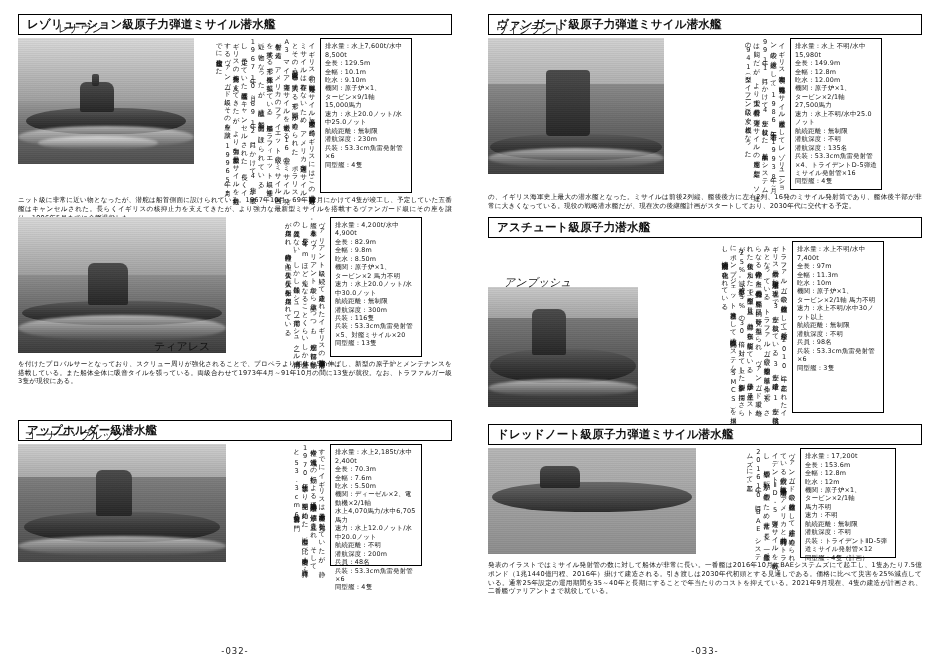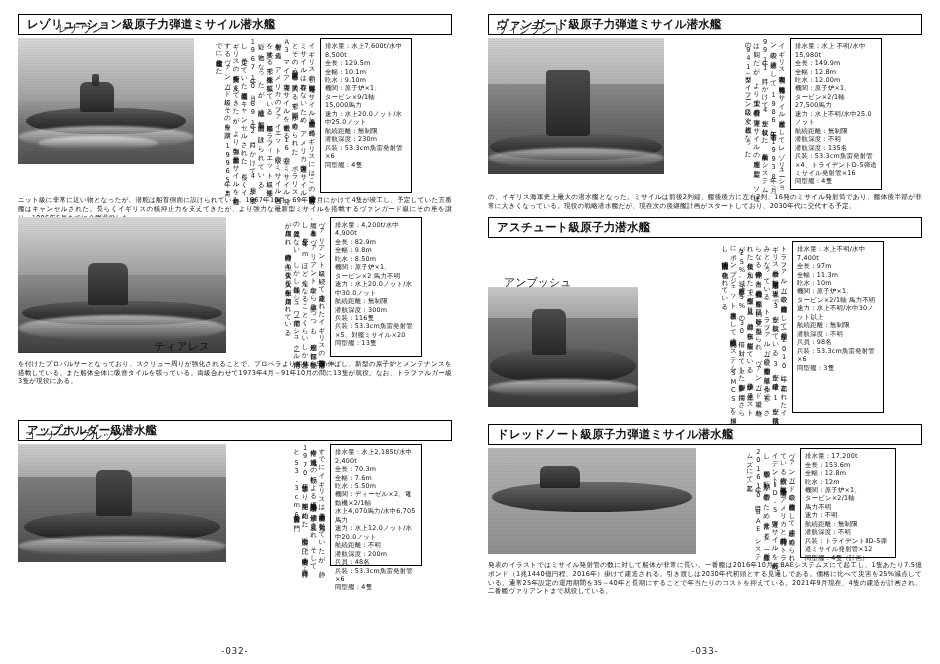--- a/index.html
+++ b/index.html
@@ -273,21 +273,21 @@
 潜航深度：135名
 兵装：53.3cm魚雷発射管×4、トライデントD-5弾道ミサイル発射管×16
 同型艦：4隻</div>
       </div>
       <div class="footnote" style="width:434px;">の、イギリス海軍史上最大の潜水艦となった。ミサイルは前後2列縦、艦後後方に左右2列、16発のミサイル発射筒であり、艦体後半部が非常に大きくなっている。現役の戦略潜水艦だが、現在次の後継艦計画がスタートしており、2030年代に交代する予定。</div>
     </div>
 
     <div class="entry" style="height:200px;">
       <div class="entry-title">アスチュート級原子力潜水艦</div>
       <div class="entry-body" style="height:172px;">
-        <div class="photo-col" style="width:150px;">
+        <div class="photo-col" style="width:150px;font-style:italic;">
           <div class="photo" style="width:150px;height:120px;margin-top:46px;">
             <div class="sky" style="height:28%;background:linear-gradient(180deg,#cacaca,#9f9f9f);"></div>
             <div class="sea" style="height:74%;background:linear-gradient(180deg,#787878,#343434);"></div>
             <div class="hull" style="left:2px;top:62px;width:146px;height:34px;"></div>
             <div class="sail" style="left:44px;top:22px;width:34px;height:46px;"></div>
             <div class="wake" style="left:0px;top:92px;width:150px;height:18px;"></div>
             <div class="grain"></div>
           </div>
           <div class="photo-caption" style="left:16px;top:34px;">アンブッシュ</div>
         </div>

